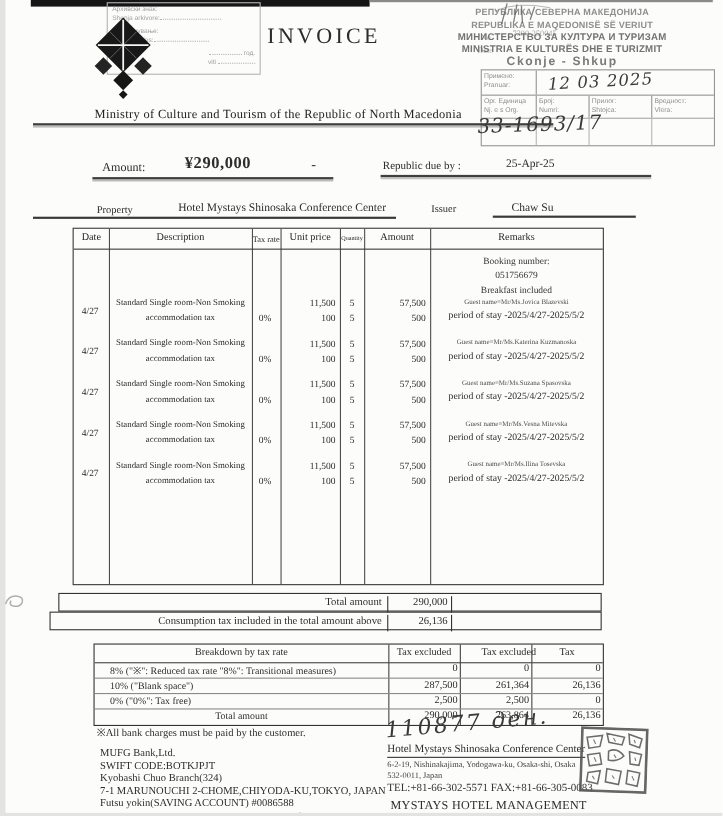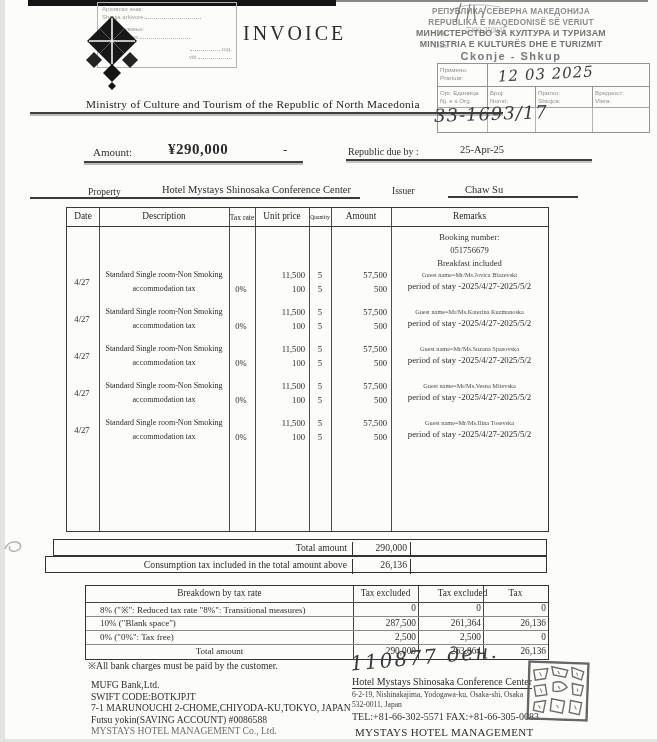--- a/index.html
+++ b/index.html
@@ -364,20 +364,21 @@
       <div class="bd-v bd-c1">290,000</div>
       <div class="bd-v bd-c2">263,864</div>
       <div class="bd-v bd-c3">26,136</div>
     </div>
   </div>
 
   <div class="abs" id="bank-note">※All bank charges must be paid by the customer.</div>
   <div class="abs" id="bank-block">
     <div>MUFG Bank,Ltd.</div>
     <div>SWIFT CODE:BOTKJPJT</div>
+    <div>Kyobashi Chuo Branch(324)</div>
     <div>7-1 MARUNOUCHI 2-CHOME,CHIYODA-KU,TOKYO, JAPAN</div>
     <div>Futsu yokin(SAVING ACCOUNT) #0086588</div>
     <div class="cut">MYSTAYS HOTEL MANAGEMENT Co., Ltd.</div>
   </div>
 
   <div class="abs hand" id="hand-amount">110877 ден.</div>
   <div class="abs" id="hotel-name">Hotel Mystays Shinosaka Conference Center</div>
   <div class="abs" id="hotel-addr1">6-2-19, Nishinakajima, Yodogawa-ku, Osaka-shi, Osaka</div>
   <div class="abs" id="hotel-addr2">532-0011, Japan</div>
   <div class="abs" id="hotel-tel">TEL:+81-66-302-5571  FAX:+81-66-305-0083</div>

